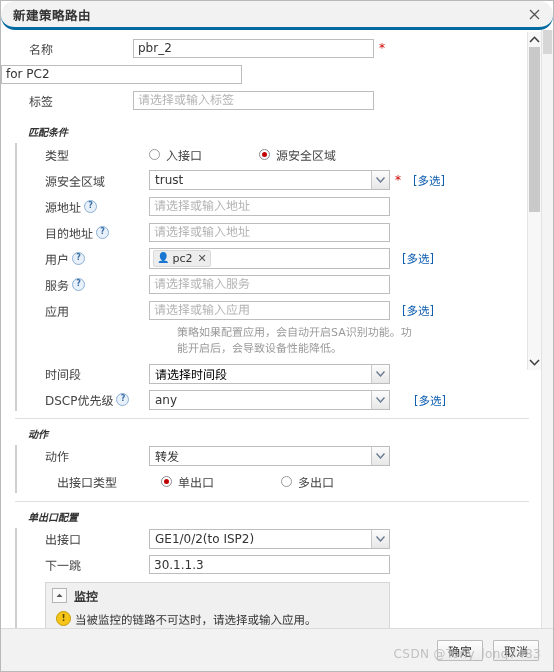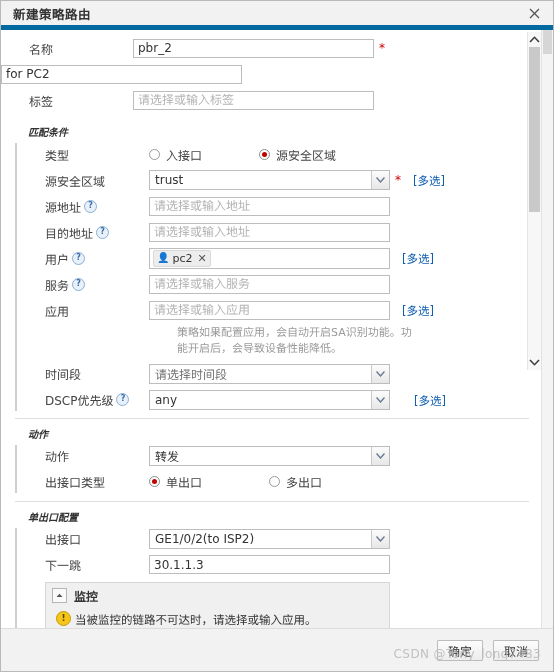--- a/index.html
+++ b/index.html
@@ -10,23 +10,23 @@
     font-size:12px;color:#333;
     -webkit-font-smoothing:antialiased;
   }
   .dialog{
     position:relative;width:554px;height:672px;box-sizing:border-box;
     border:1px solid #b9b9b9;background:#fff;display:flex;flex-direction:column;
   }
   
   .titlebar{
     height:29px;flex:0 0 29px;background:#f2f2f2;
-    border-bottom:5px solid #0369a1;
+    border-bottom:3px solid #0369a1;
     display:flex;align-items:center;justify-content:space-between;
-    padding:0 10px 0 12px;box-sizing:border-box;
+    padding:0 10px 0 12px;box-sizing:border-box;border-radius:14px;
   }
   .title-text{font-size:12.5px;font-weight:bold;color:#333;letter-spacing:.5px;}
   .close-btn{
     width:18px;height:18px;display:flex;align-items:center;justify-content:center;
     cursor:pointer;color:#555;font-size:15px;line-height:1;
   }
   
   .dlg-body{flex:1 1 auto;position:relative;overflow:hidden;background:#fff;}
   .scroll-area{
     position:absolute;left:0;top:0;right:0;bottom:0;
@@ -77,21 +77,21 @@
   }
   .tinput::placeholder{color:#b4b4b4;}
   .select-wrap{
     position:relative;width:241px;height:20px;box-sizing:border-box;
     border:1px solid #bdbdbd;background:#fff;display:flex;align-items:center;
   }
   .select-wrap .sel-val{
     flex:1;padding-left:5px;font-size:12px;color:#333;
     white-space:nowrap;overflow:hidden;
   }
-  .select-wrap .sel-val.ph{color:#737373;}
+  .select-wrap .sel-val.ph{color:#000000;}
   .sel-arrow{
     width:17px;height:18px;flex:0 0 17px;
     background:linear-gradient(#fcfcfc,#e7e7e7);
     border-left:1px solid #c9c9c9;
     display:flex;align-items:center;justify-content:center;
     cursor:pointer;
   }
   .sel-arrow svg{display:block;}
   .req{color:#d00000;font-size:12px;margin-left:5px;line-height:1;}
   .multi-link{
@@ -362,21 +362,21 @@
               <div class="select-wrap">
                 <span class="sel-val">转发</span>
                 <span class="sel-arrow">
                   <svg width="9" height="6" viewBox="0 0 9 6">
                       <path d="M0.5 0.5 L4.5 5 L8.5 0.5" stroke="#6c7b92" stroke-width="1.4" fill="none"></path>
                     </svg>
                 </span>
               </div>
             </div>
           </div>
-          <div class="row" style="margin-bottom:8px;">
+          <div class="row" style="margin-bottom:8px;margin-left:12px;">
             <div class="row-label">出接口类型</div>
             <div class="row-field radio-group">
               <div class="radio checked" style="width:120px;">
                 <span class="dot"></span>
                 <span class="rlabel">单出口</span>
               </div>
               <div class="radio">
                 <span class="dot"></span>
                 <span class="rlabel">多出口</span>
               </div>

